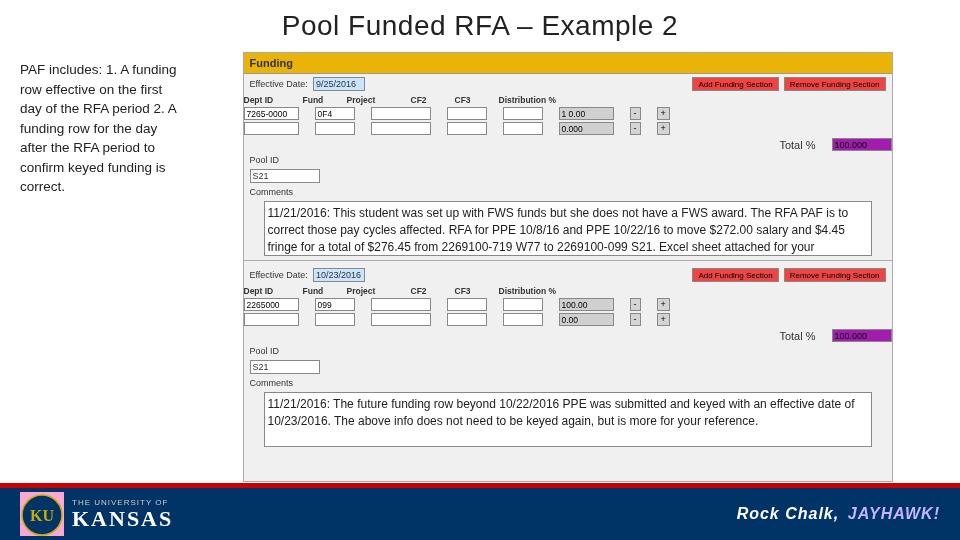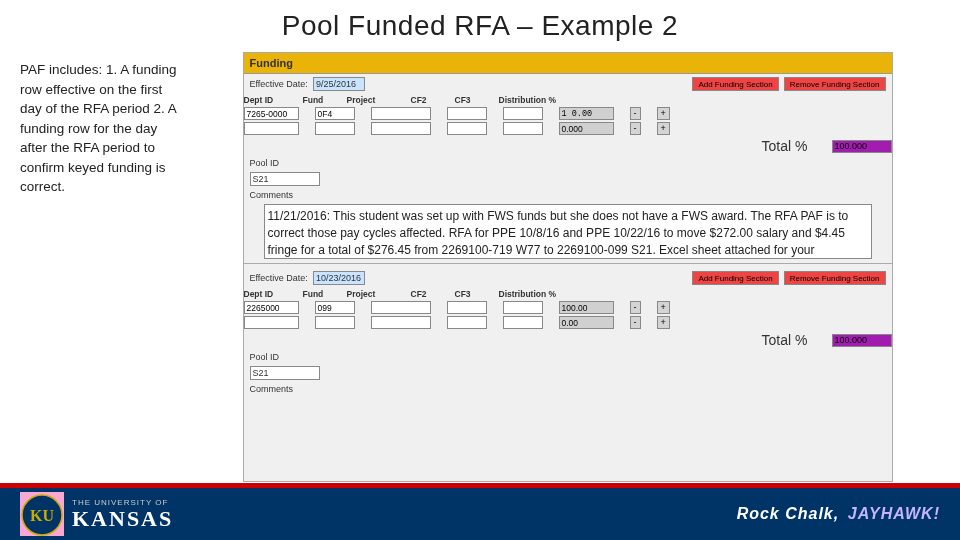--- a/index.html
+++ b/index.html
@@ -159,23 +159,23 @@
 
     .total-row {
       display: flex;
       gap: 4px;
       padding: 2px 0;
       align-items: center;
       justify-content: flex-end;
     }
 
     .total-label {
-      font-size: 14px;
+      font-size: 11px;
       color: #333;
-      margin-right: 20px;
+      margin-right: 12px;
     }
 
     .total-input {
       background: #a21caf;
       border: 1px solid #888;
       height: 13px;
       width: 60px;
       font-size: 9px;
       padding: 0 2px;
       display: flex;
@@ -321,21 +321,21 @@
       <div class="data-row table-section">
         <div class="data-cell col-w1">
           <span>7265-0000</span>
         </div>
         <div class="data-cell col-w2">
           <span>0F4</span>
         </div>
         <div class="data-cell col-w3"></div>
         <div class="data-cell col-w4"></div>
         <div class="data-cell col-w5"></div>
-        <div class="data-cell cell-gray" style="width:55px;font-family:Liberation Mono, monospace;">
+        <div class="data-cell cell-gray" style="width:55px;">
           <span>1 0.00</span>
         </div>
         <button class="btn-pm">-</button>
         <button class="btn-pm">+</button>
       </div>
 
       <div class="data-row table-section">
         <div class="data-cell col-w1"></div>
         <div class="data-cell col-w2"></div>
         <div class="data-cell col-w3"></div>
@@ -434,20 +434,23 @@
         <span class="form-label">Pool ID</span>
       </div>
       <div class="pool-row">
         <div class="form-input input-sm" style="display:flex;align-items:center;">
           <span>S21</span>
         </div>
       </div>
 
       <div class="pool-row">
         <span class="form-label">Comments</span>
+      </div>
+      <div class="comments-area">
+        <span>11/21/2016: The future funding row beyond 10/22/2016 PPE was submitted and keyed with an effective date of 10/23/2016. The above info does not need to be keyed again, but is more for your reference.</span>
       </div>
 
     </div>
   </div>
 </div>
 
 <div class="red-bar"></div>
 
 <div class="ku-bar">
   <div class="ku-logo">

